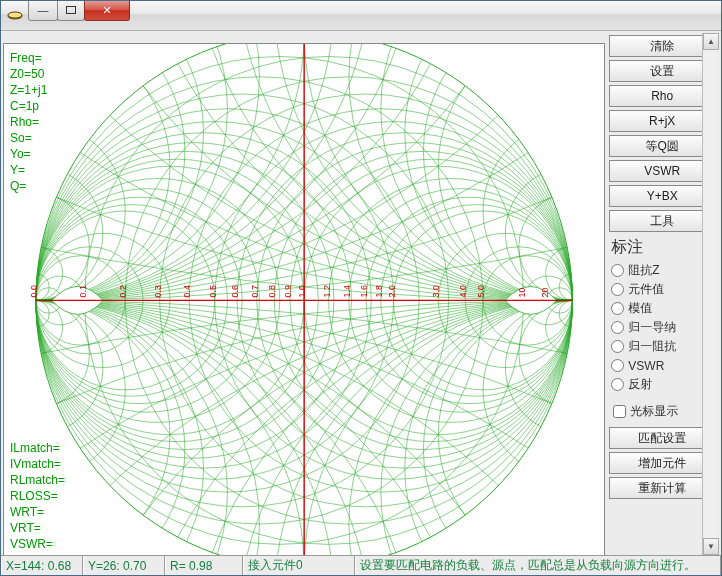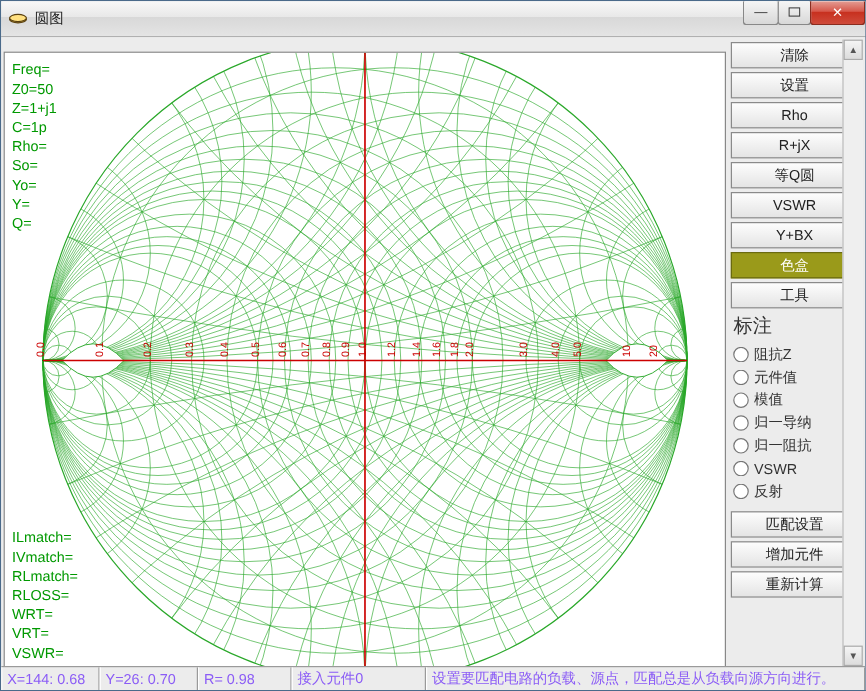--- a/index.html
+++ b/index.html
@@ -21,39 +21,38 @@
   .labels-left.bot { bottom:6px; }
   .axis-label { font-size:9px; fill:#cc0000; }
   .sidebar { flex:1; display:flex; flex-direction:column; gap:3px; padding:2px 4px 0 0; }
   .sbtn { height:22px; border:1px solid #8a8a8a; background:linear-gradient(to bottom,#fdfdfd,#e4e4e4); font-size:12px; color:#222; display:flex; align-items:center; justify-content:center; cursor:pointer; }
   .sbtn.active { background:#9a9a1a; color:#fff; border-color:#6a6a10; }
   .grouplabel { font-size:16px; color:#333; padding:2px 0 0 2px; }
   .radios { padding:0 2px 4px 2px; }
   .radio { display:flex; align-items:center; gap:4px; font-size:12px; color:#333; height:19px; }
   .radio input { margin:0; }
   .chk { display:flex; align-items:center; gap:4px; font-size:12px; color:#333; padding:2px 2px 4px 4px; }
-  .statusbar { height:20px; border-top:1px solid #9a9a9a; background:#ececec; display:flex; align-items:stretch; font-size:12px; color:#8b5cf6; overflow:hidden; }
+  .statusbar { height:20px; border-top:1px solid #9a9a9a; background:#ececec; display:flex; align-items:stretch; font-size:12px; color:#15803d; overflow:hidden; }
   .statusbar .cell { border-right:1px solid #9a9a9a; border-left:1px solid #fff; padding:2px 4px; display:flex; align-items:center; white-space:nowrap; }
   .scrollbar-v { position:absolute; right:0; top:0; bottom:0; width:17px; background:#efefef; border-left:1px solid #bcbcbc; }
   .scrollbtn { height:17px; background:linear-gradient(to bottom,#f5f5f5,#dcdcdc); border:1px solid #aaa; display:flex; align-items:center; justify-content:center; font-size:8px; color:#555; }
   .scrollbtn.bottom { position:absolute; bottom:0; left:0; right:0; }
   .sidebar-wrap { position:relative; width:110px; }
 </style>
 </head>
 <body>
 
 <div class="window">
   <div class="titlebar">
     <span class="icon">
       <svg viewBox="0 0 16 16" width="16" height="16">
           <ellipse cx="8" cy="8" rx="7" ry="3" fill="#c8a030" stroke="#5a4010"></ellipse>
           <ellipse cx="8" cy="7" rx="7" ry="3" fill="#ffe080" stroke="#5a4010"></ellipse>
         </svg>
     </span>
-    <span class="title">圆图</span>
     <div class="winbtns">
       <div class="winbtn">—</div>
       <div class="winbtn max">
           <svg width="10" height="8">
             <rect x="0.5" y="0.5" width="9" height="7" fill="none" stroke="#333"></rect>
           </svg>
         </div>
       <div class="winbtn close">✕</div>
     </div>
   </div>
@@ -239,21 +238,20 @@
 
       <div class="sidebar-wrap">
         <div class="sidebar" id="sidebar">
             <div class="sbtn">清除</div>
             <div class="sbtn">设置</div>
             <div class="sbtn">Rho</div>
             <div class="sbtn">R+jX</div>
             <div class="sbtn">等Q圆</div>
             <div class="sbtn">VSWR</div>
             <div class="sbtn">Y+BX</div>
-            <div class="sbtn active">色盒</div>
             <div class="sbtn">工具</div>
             <div class="grouplabel">标注</div>
             <div class="radios">
               <label class="radio">
                 <input type="radio" name="ann" style="">
                 <span>阻抗Z</span>
               </label>
               <label class="radio">
                 <input type="radio" name="ann" style="">
                 <span>元件值</span>
@@ -272,20 +270,24 @@
               </label>
               <label class="radio">
                 <input type="radio" name="ann" style="">
                 <span>VSWR</span>
               </label>
               <label class="radio">
                 <input type="radio" name="ann" style="">
                 <span>反射</span>
               </label>
             </div>
+            <label class="chk">
+              <input type="checkbox" style="">
+              <span>光标显示</span>
+            </label>
             <div class="sbtn">匹配设置</div>
             <div class="sbtn">增加元件</div>
             <div class="sbtn">重新计算</div>
           </div>
         <div class="scrollbar-v">
           <div class="scrollbtn">▲</div>
           <div class="scrollbtn bottom">▼</div>
         </div>
       </div>
 

